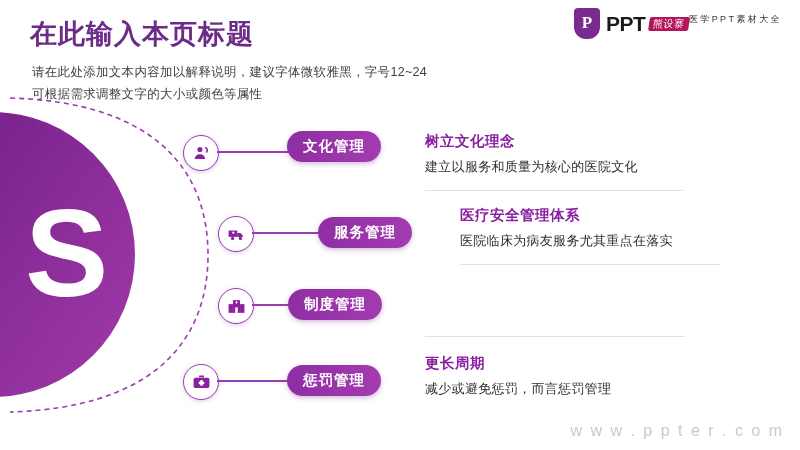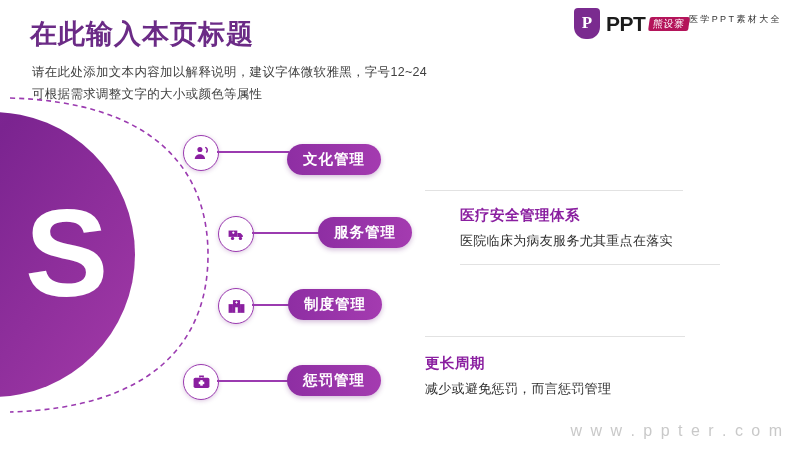--- a/index.html
+++ b/index.html
@@ -245,22 +245,24 @@
 
   <div class="row row-1">
     <div class="node-icon" style="left:183px; top:7px;">
       <svg width="19" height="19" viewBox="0 0 24 24" fill="#8a1fa0">
         <circle cx="10" cy="7" r="3.2"></circle>
         <path d="M3.5 19c0-3.8 3-6 6.5-6s6.5 2.2 6.5 6z"></path>
         <path d="M17 3.5c2 .6 3.2 2.4 3.2 4.4 0 1.4-.6 2.6-1.5 3.5l-1.4-1.3c.6-.6 1-1.4 1-2.2 0-1.3-.8-2.4-2-2.8z"></path>
       </svg>
     </div>
     <div class="connector" style="left:217px; top:23px; width:72px;"></div>
-    <div class="pill" style="left:287px; top:16px; width:94px; background:linear-gradient(90deg,#8e2ea3,#a43bb0);">文化管理</div>
+    <div class="pill" style="left:287px; top:3px; width:94px; background:linear-gradient(90deg,#8e2ea3,#a43bb0);">文化管理</div>
     <div class="text-block" style="left:425px; top:4px;">
+      <div class="text-head">树立文化理念</div>
+      <div class="text-desc">建立以服务和质量为核心的医院文化</div>
     </div>
     <div class="divider" style="left:425px; top:62px; width:258px;"></div>
   </div>
 
   <div class="row row-2">
     <div class="node-icon" style="left:218px; top:10px;">
       <svg width="19" height="19" viewBox="0 0 24 24" fill="#8a1fa0">
         <path d="M2 7h11v8H2z"></path>
         <path d="M13 10h4l3 3.2V15h-7z"></path>
         <circle cx="7" cy="17" r="2.1"></circle>

